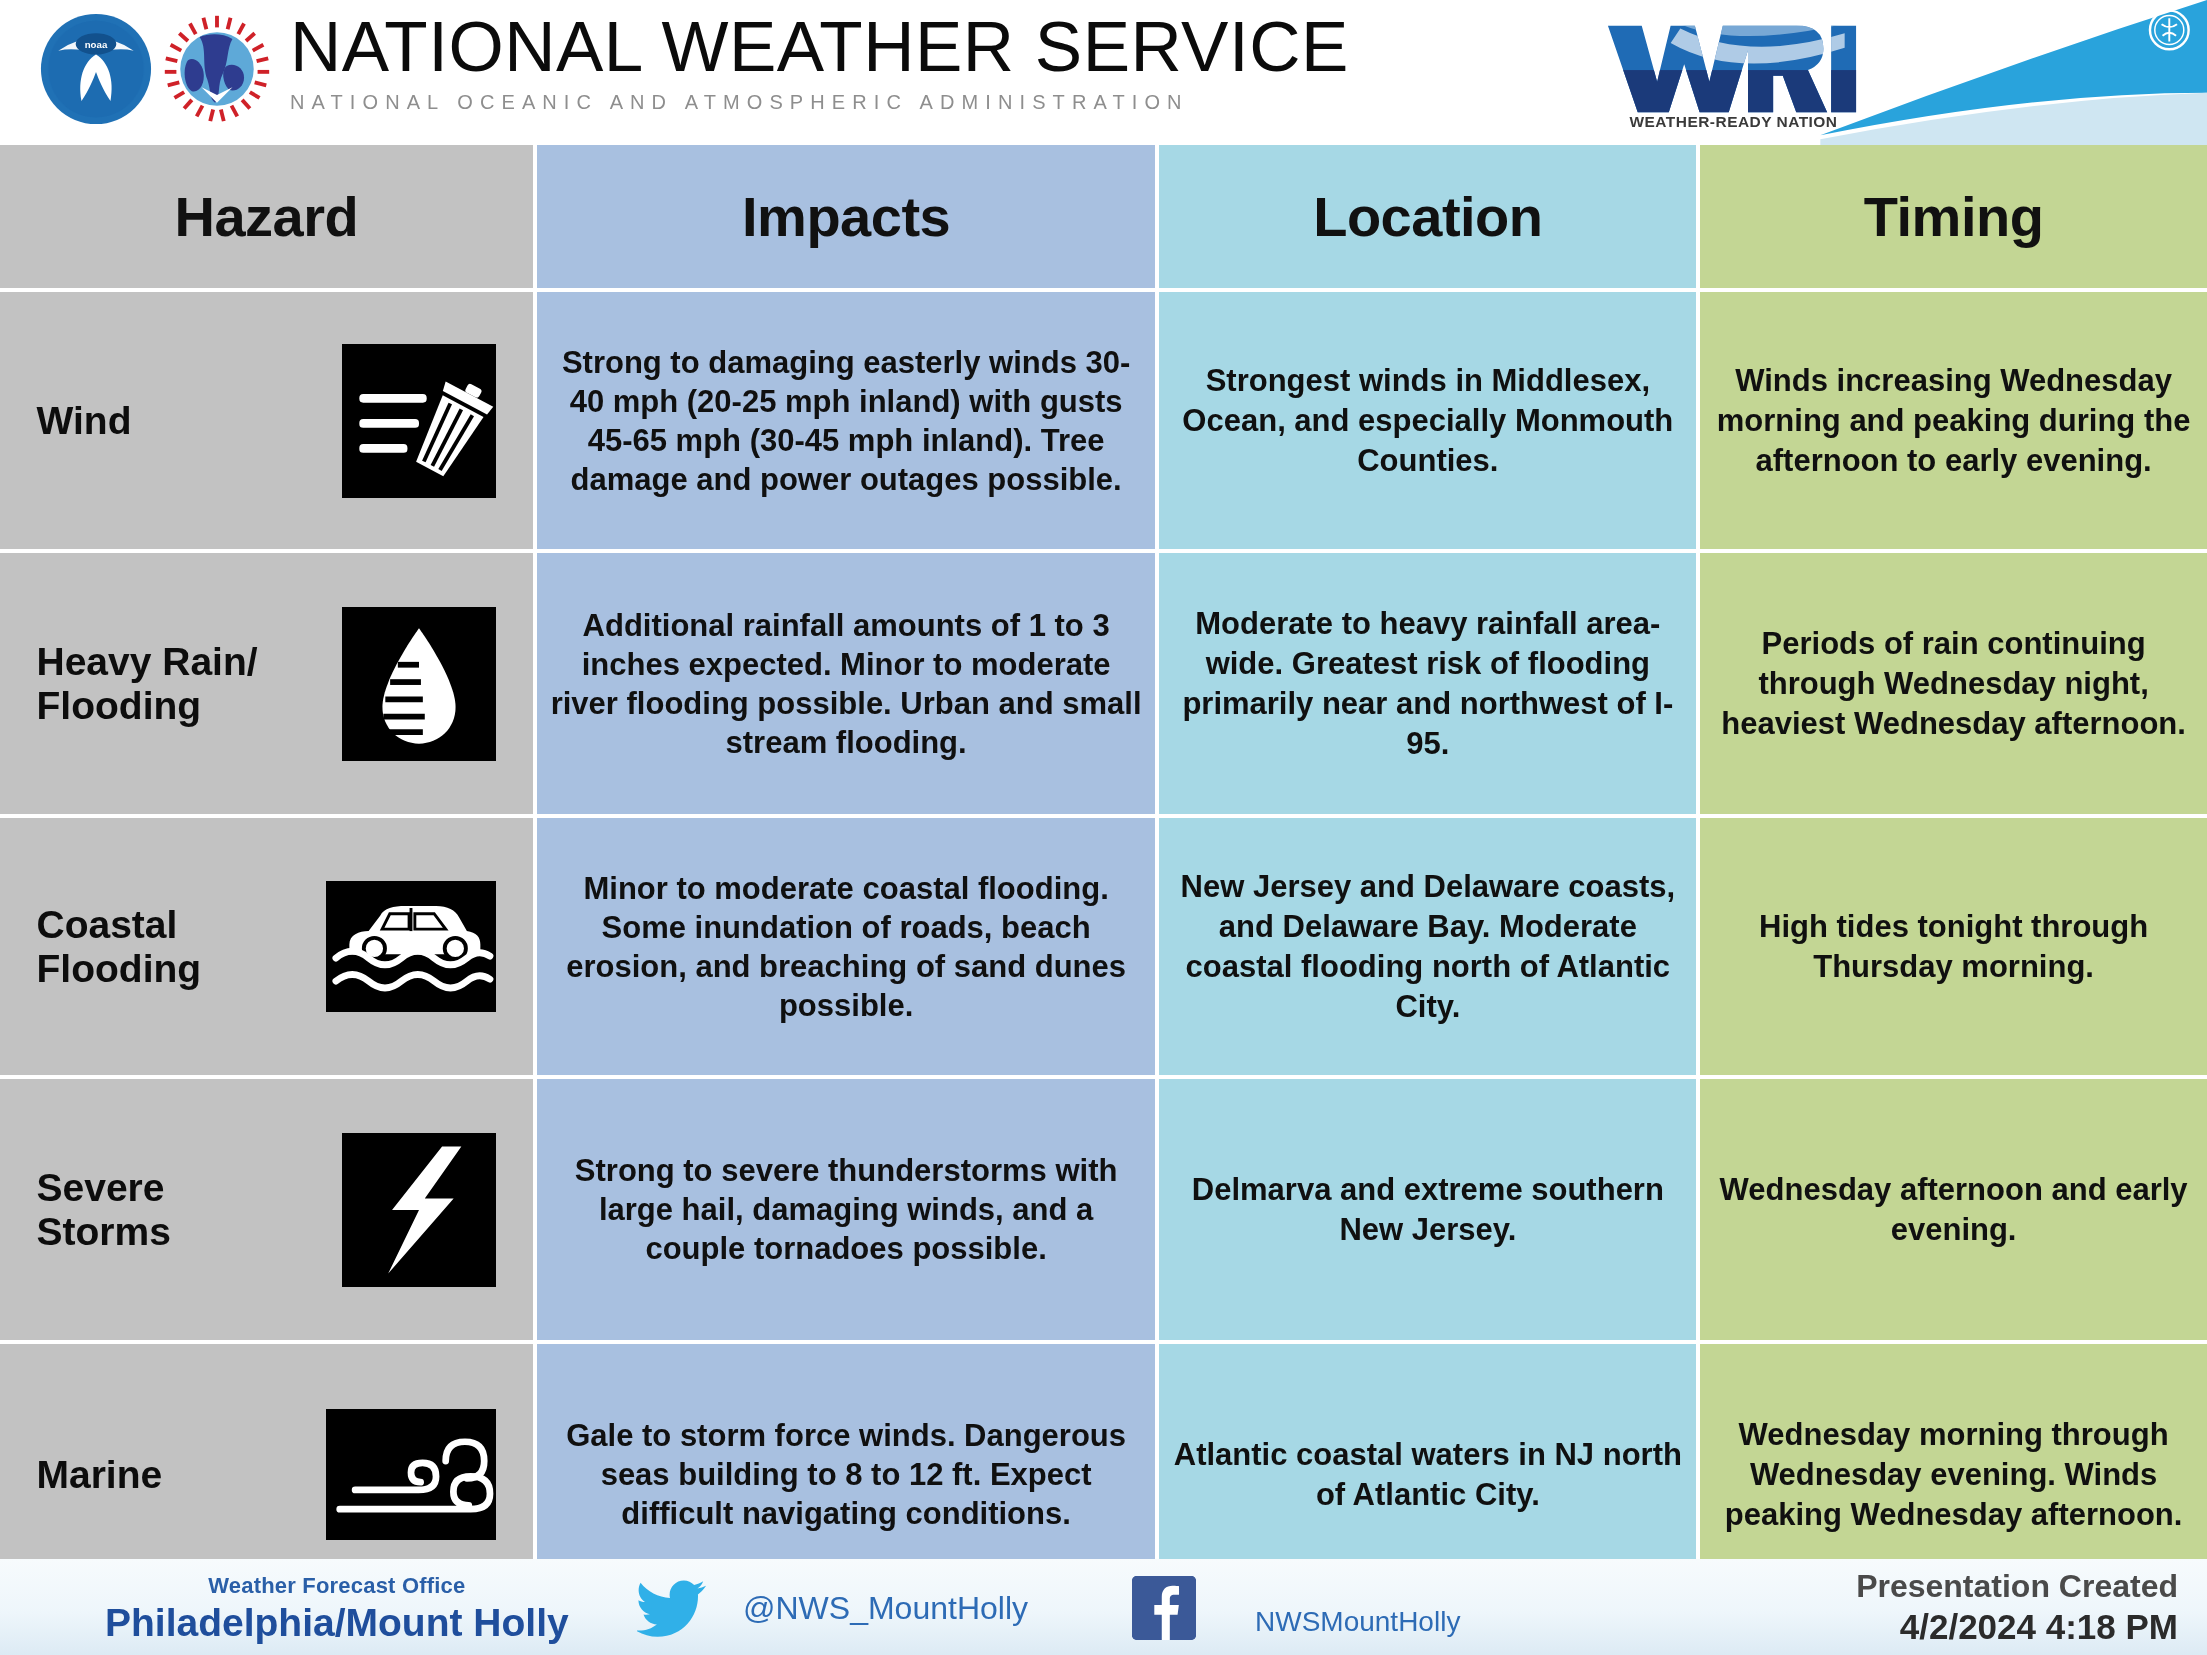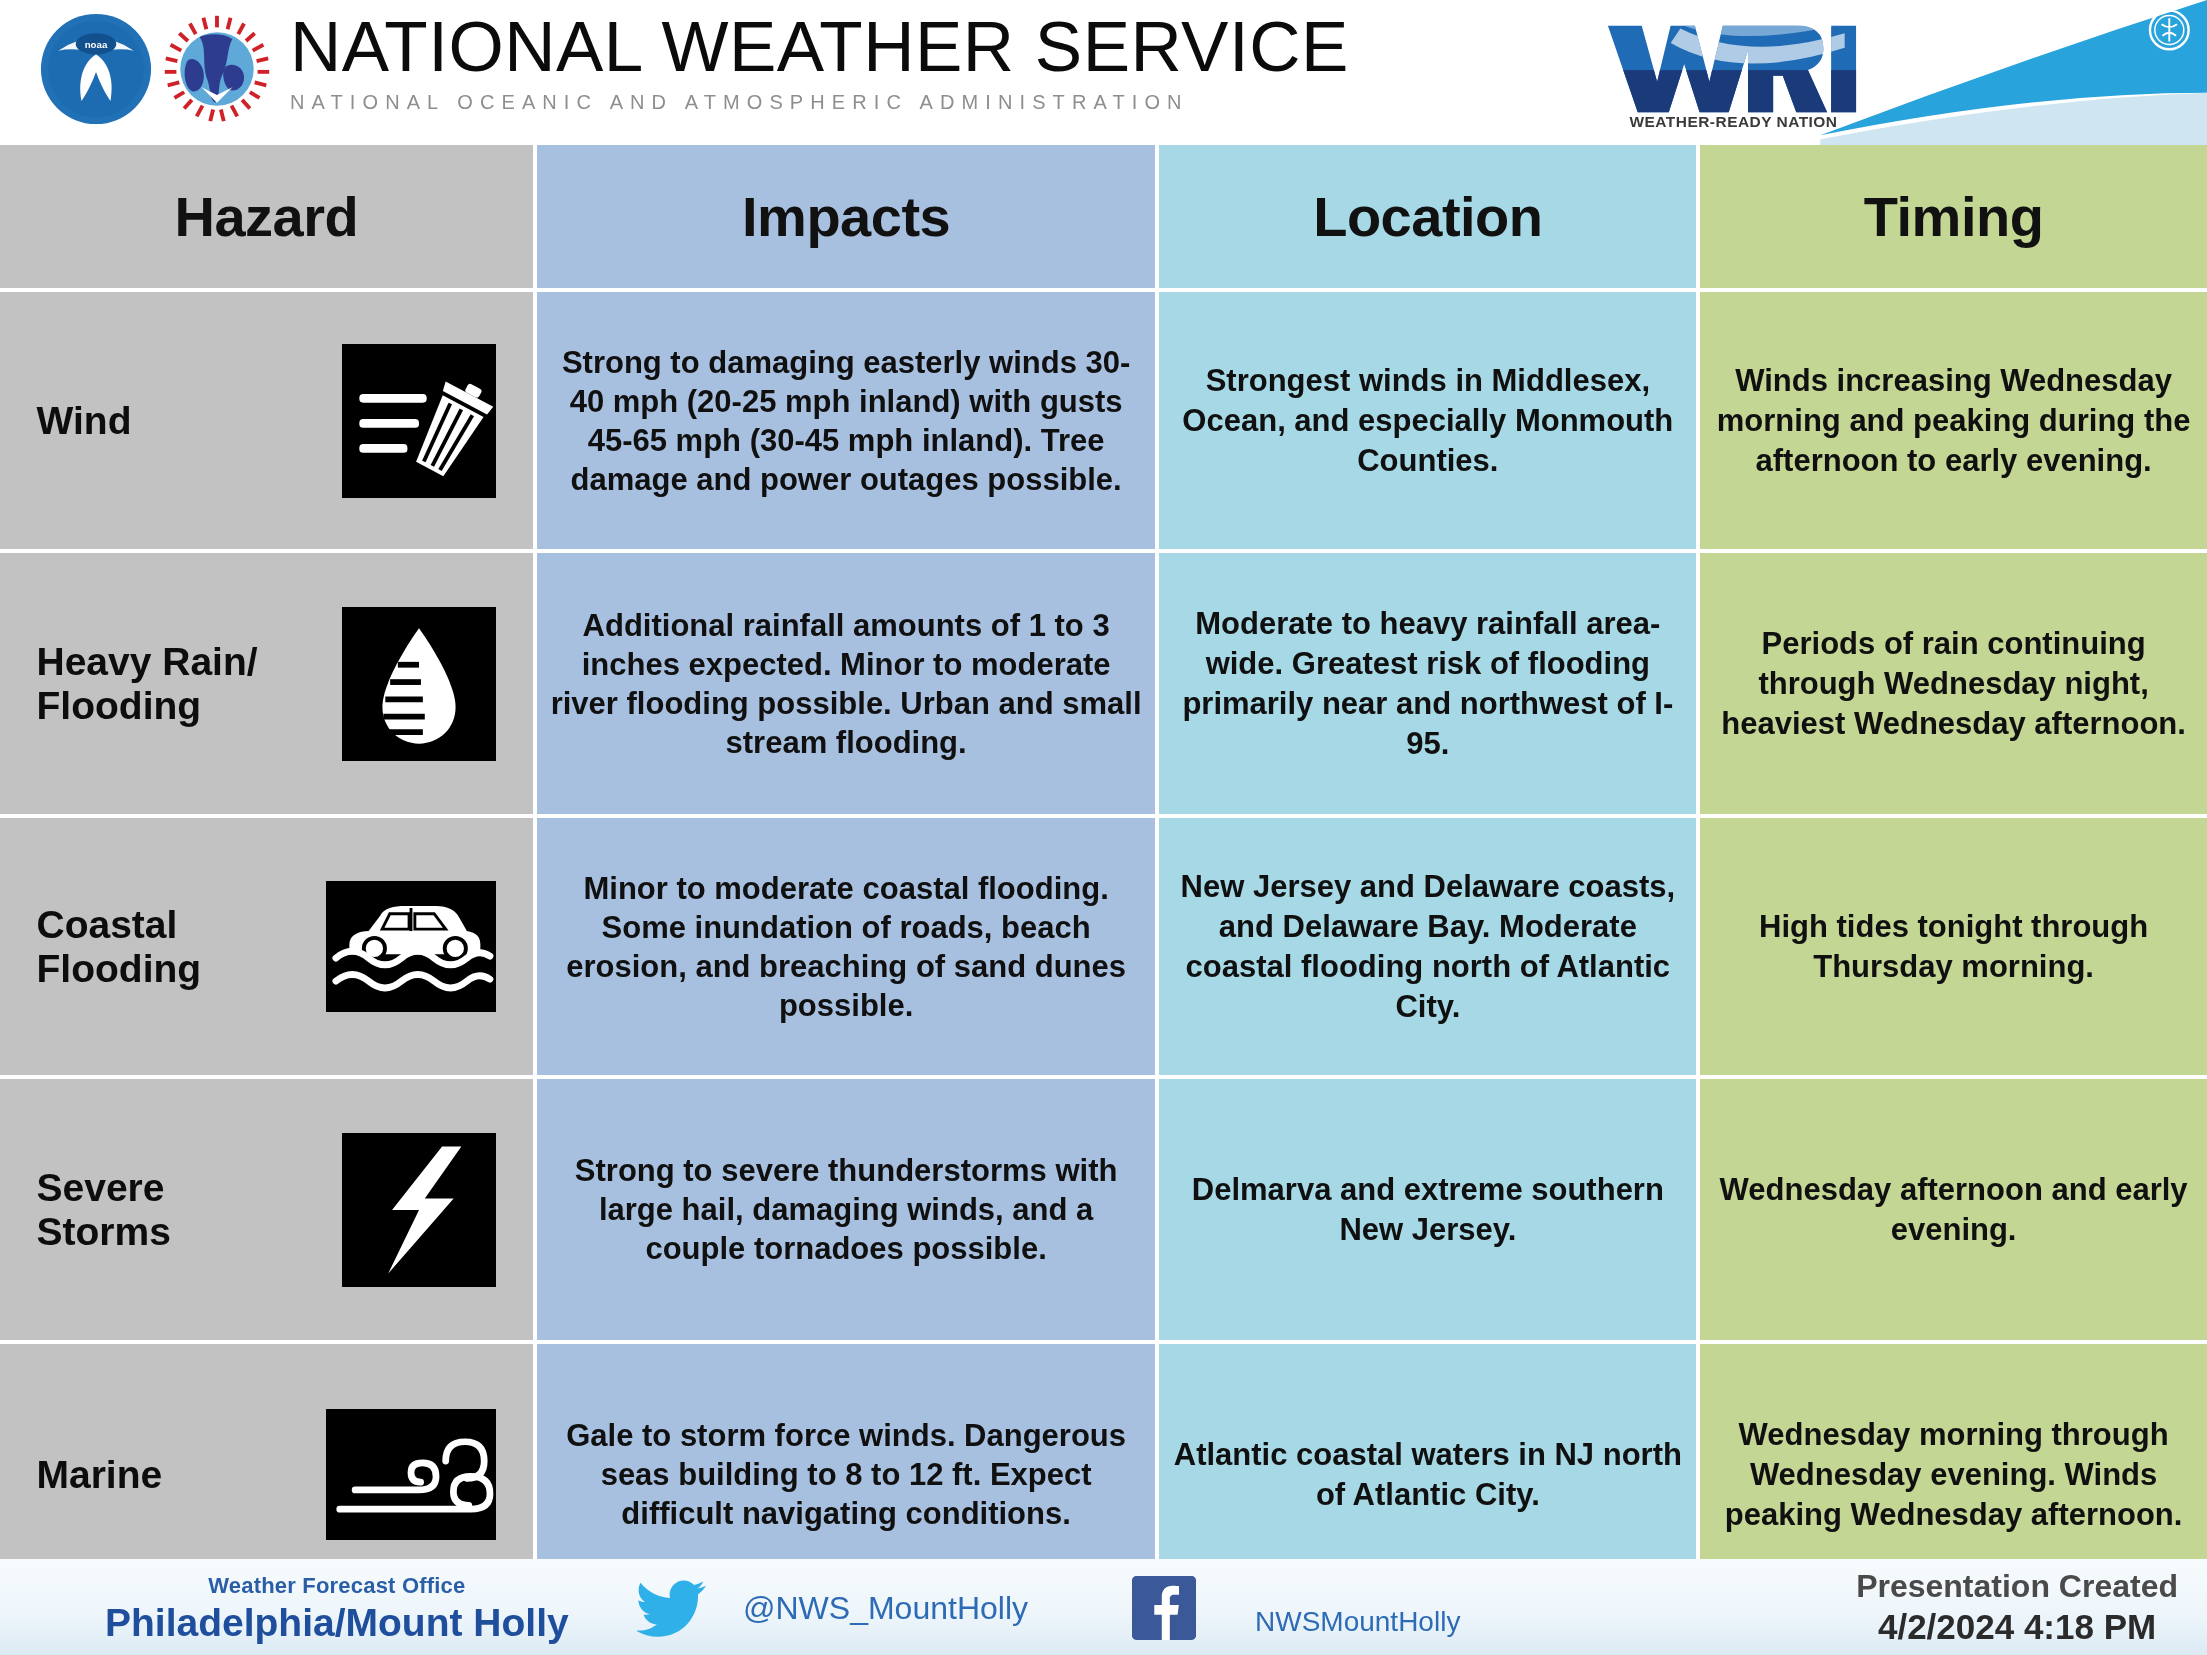--- a/index.html
+++ b/index.html
@@ -176,21 +176,21 @@
     background: #3b5998;
     border-radius: 4.8px;
   }
   .facebook-handle {
     position: absolute; left: 1255px; top: 47px;
     font-size: 28px;
     color: #2d6bb5;
   }
   .created-block {
     position: absolute; right: 29px; top: 7.7px;
-    text-align: center;
+    text-align: right;
   }
   .created-label {
     font-size: 32px;
     font-weight: bold;
     color: #4a4a4a;
     line-height: 39px;
   }
   .created-date {
     font-size: 35px;
     font-weight: bold;

